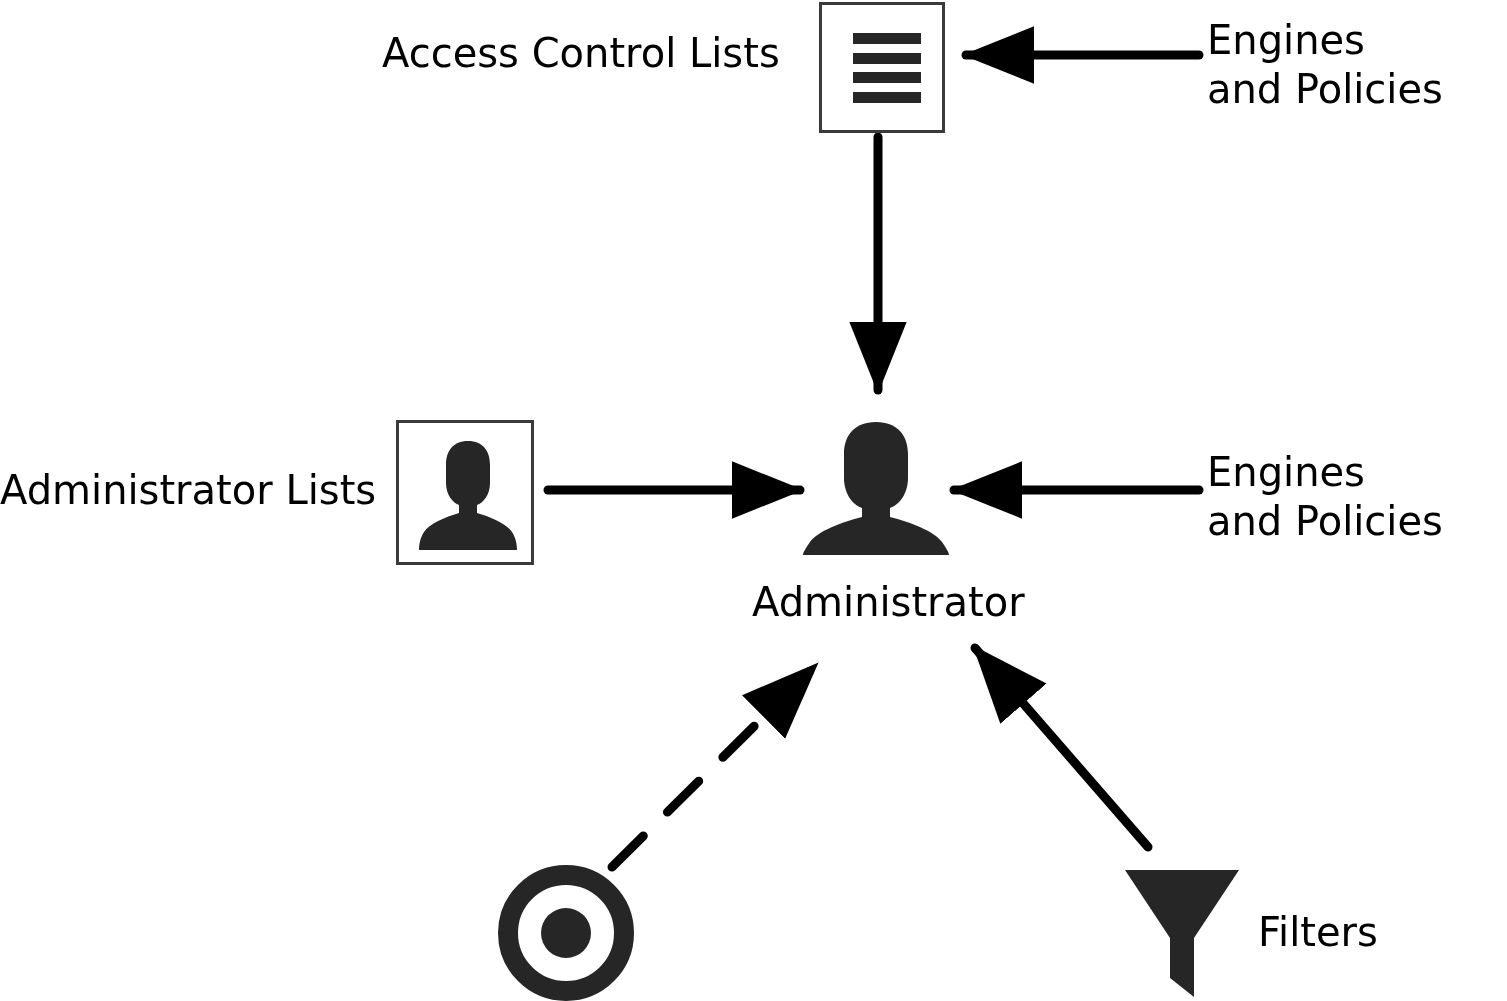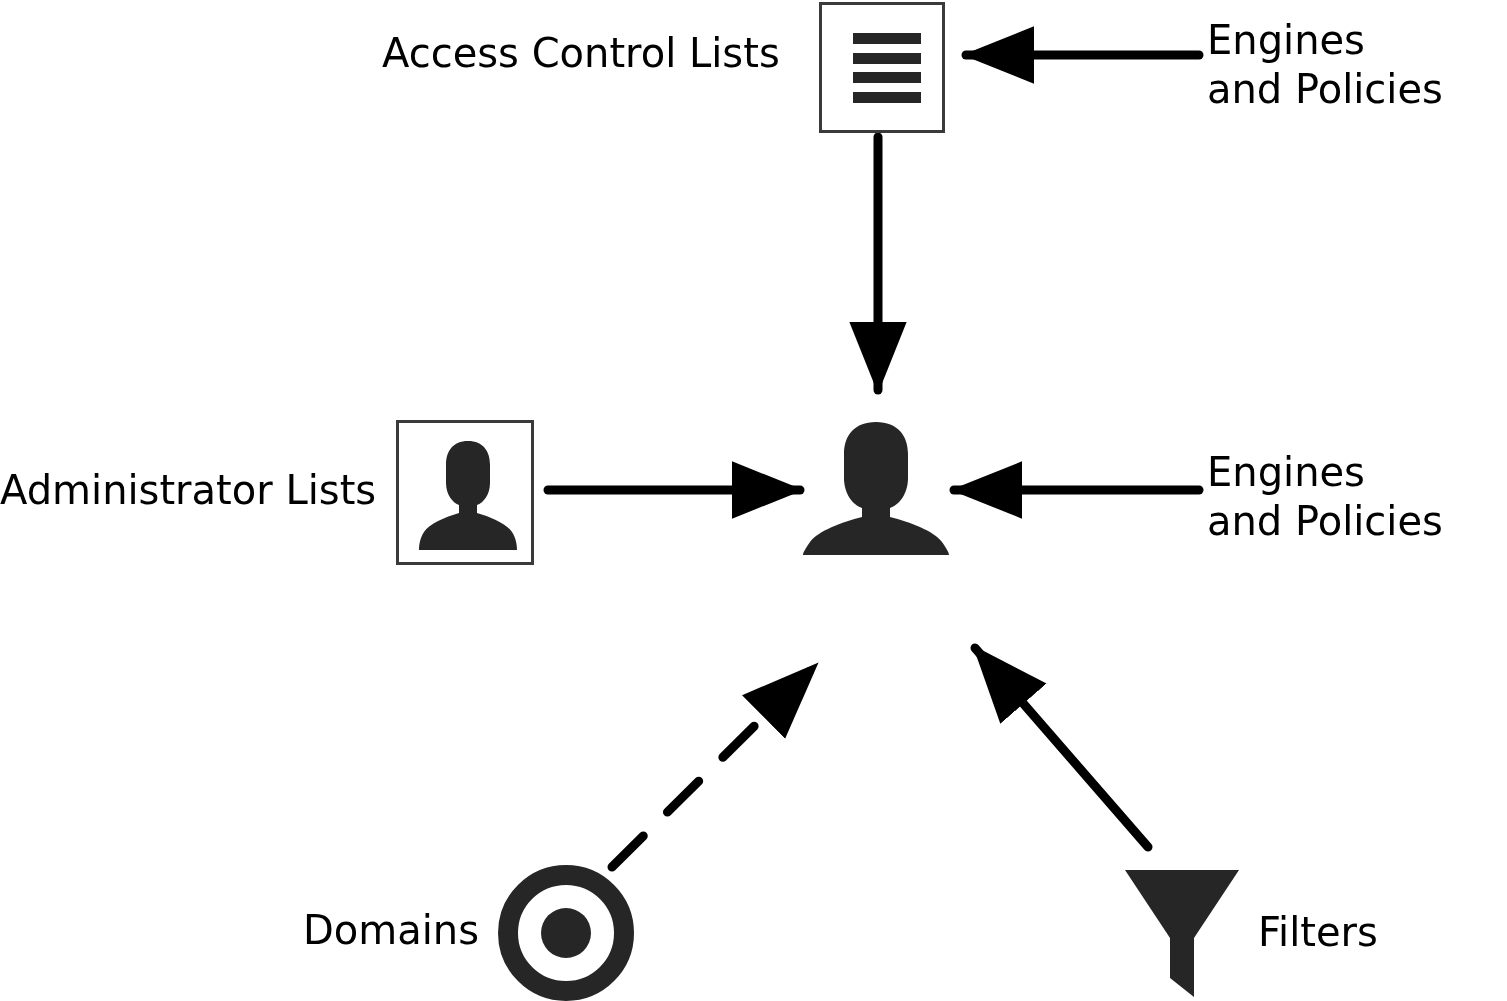--- a/index.html
+++ b/index.html
@@ -139,29 +139,29 @@
       C 42 102, 18 111, 10 122
       C 5 129, 3 133, 3 135
       L 149 135
       C 149 133, 147 129, 142 122
       C 134 111, 110 102, 90 97
       L 90 88
       C 99 85, 108 74, 108 58
       L 108 34
       C 108 16, 98 2, 76 2 Z"></path>
   </svg>
+  <div class="label" style="left:752px; top:578px;">Administrator</div>
 
   <div class="label" style="left:1207px; top:448px;">Engines</div>
   <div class="label" style="left:1207px; top:497px;">and Policies</div>
 
   <svg class="person" style="left:498px; top:865px;" width="136" height="136" viewBox="0 0 136 136">
     <circle cx="68" cy="68" r="58" fill="none" stroke="#262626" stroke-width="20"></circle>
     <circle cx="68" cy="68" r="25" fill="#262626"></circle>
   </svg>
-  <div class="label" style="left:303px; top:906px;">Domains</div>
 
   <svg class="person" style="left:1122px; top:866px;" width="120" height="135" viewBox="0 0 120 135">
     <path fill="#262626" d="
       M3 4
       L 117 4
       L 72 72
       L 72 131
       L 48 112
       L 48 72
       Z"></path>

